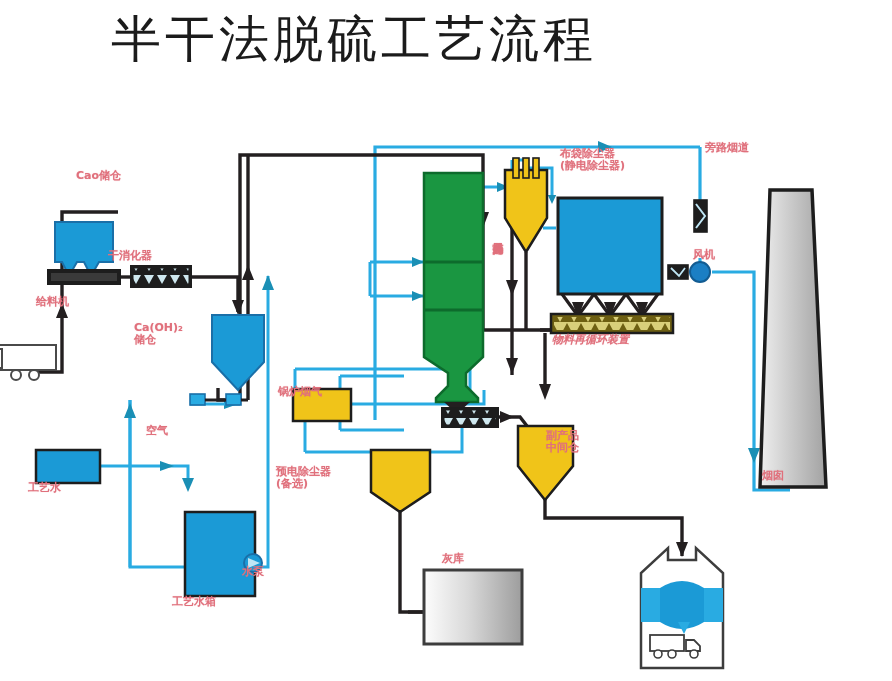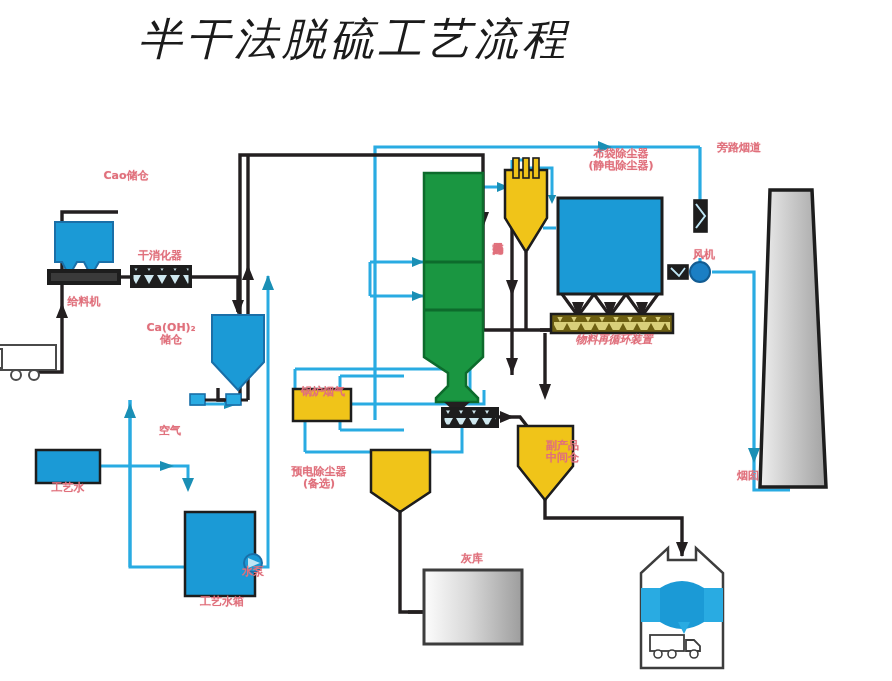--- a/index.html
+++ b/index.html
@@ -5,32 +5,32 @@
 <style>
   html,body{margin:0;padding:0;background:#ffffff;}
   body{width:892px;height:681px;overflow:hidden;
        font-family:"Liberation Sans","DejaVu Sans",sans-serif;}
   #root{position:relative;width:892px;height:681px;background:#ffffff;}
 
   
   #title{
     position:absolute; left:0; top:4px; width:708px; text-align:center;
     font-family:"DejaVu Serif","Liberation Serif",serif;
-    font-size:44px; line-height:70px; font-weight:400;
-    color:#1b1b1b; letter-spacing:4px; white-space:nowrap;font-style:italic;
+    font-size:50px; line-height:70px; font-weight:400;
+    color:#1b1b1b; letter-spacing:4px; white-space:nowrap;
   }
 
   
   .lbl{
     position:absolute; color:#e0707c; font-weight:700;
     font-size:11px; line-height:12px; white-space:pre-line;
     text-shadow:0 0 1px rgba(224,112,124,.45);
     font-family:"DejaVu Sans","Liberation Sans",sans-serif;
   }
-  .lbl.c{text-align:center;}
+  .lbl.c{text-align:left;}
   .lbl.vert{writing-mode:vertical-rl; text-orientation:upright; line-height:13px;}
 
   
   svg#canvas{position:absolute;left:0;top:0;width:892px;height:681px;}
 </style>
 </head>
 <body>
 
 <div id="root">
 
@@ -365,26 +365,26 @@
   <div class="lbl c" style="left:278px; top:386px; width:90px;">锅炉烟气</div>
 
   <div class="lbl c" style="left:276px; top:466px; width:86px;">预电除尘器
 (备选)</div>
 
   <div class="lbl vert" style="left:491px; top:234px;">旋风分离器</div>
 
   <div class="lbl c" style="left:560px; top:148px; width:122px;">布袋除尘器
 (静电除尘器)</div>
 
-  <div class="lbl" style="left:705px; top:142px;margin-left:12px;">旁路烟道</div>
+  <div class="lbl" style="left:705px; top:142px;">旁路烟道</div>
 
   <div class="lbl" style="left:693px; top:249px;">风机</div>
 
   <div class="lbl c" style="left:552px; top:334px; width:124px;font-style:italic;">物料再循环装置</div>
 
-  <div class="lbl" style="left:546px; top:440px;">副产品
+  <div class="lbl" style="left:546px; top:430px;">副产品
 中间仓</div>
 
   <div class="lbl c" style="left:442px; top:553px; width:60px;">灰库</div>
 
-  <div class="lbl c" style="left:717px; top:470px; width:62px;">烟囱</div>
+  <div class="lbl c" style="left:762px; top:470px; width:62px;">烟囱</div>
 
 </div>
 
 </body></html>

